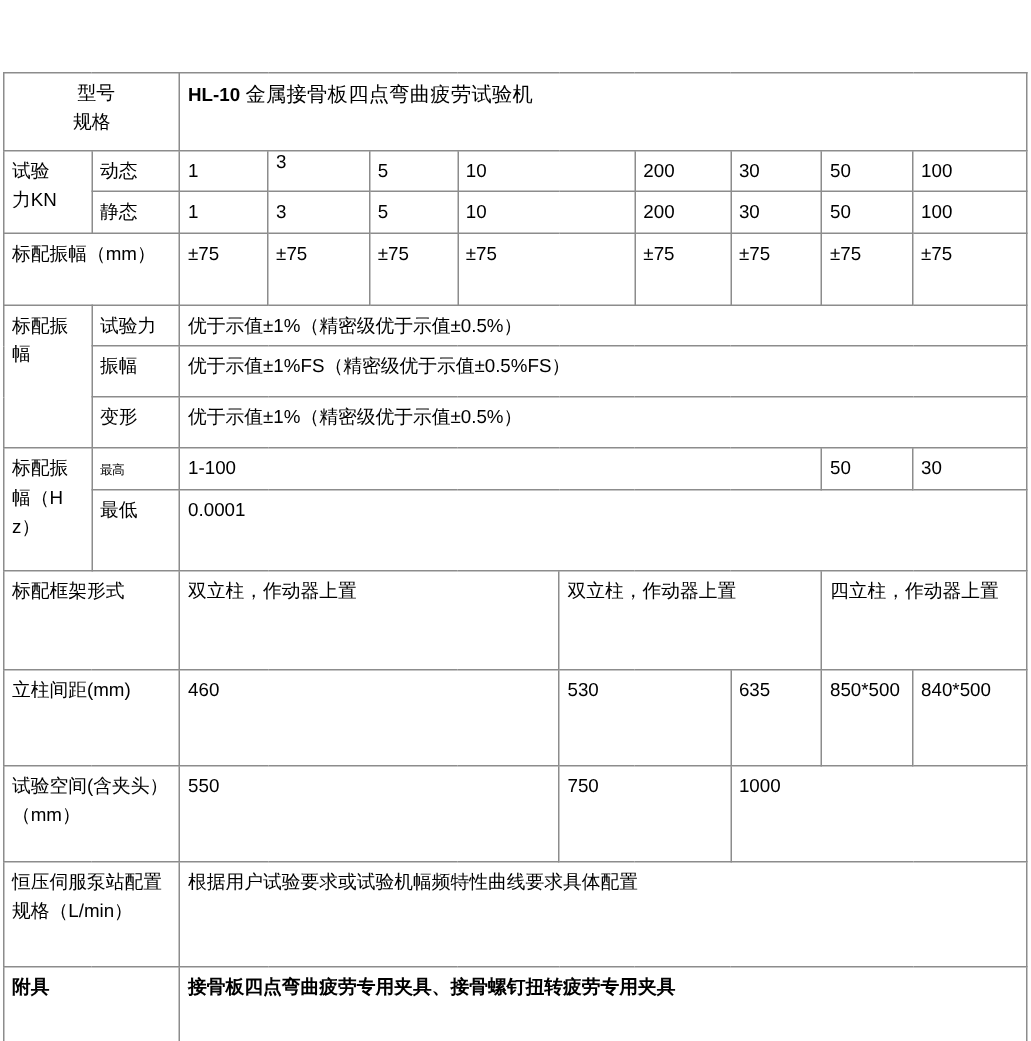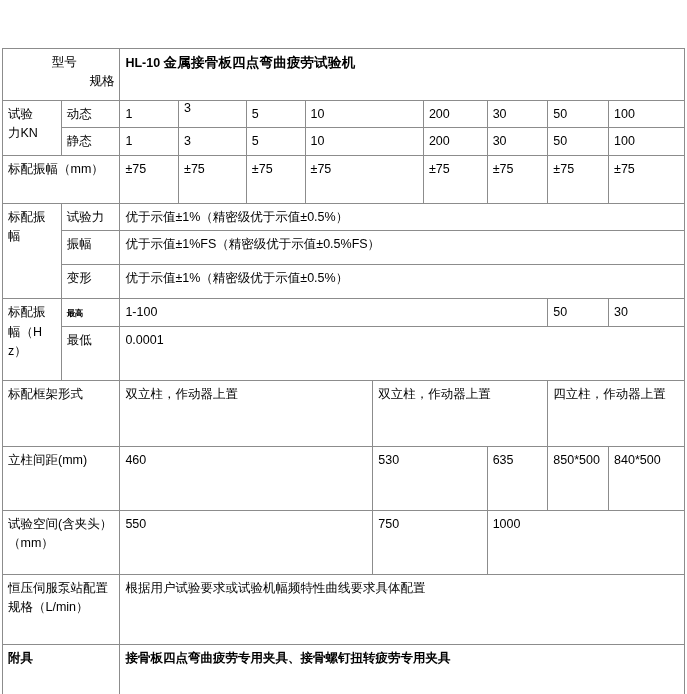--- a/index.html
+++ b/index.html
@@ -33,33 +33,33 @@
     border: 1px solid #8c8c8c;
     padding: 4px 5px 3px 5px;
     vertical-align: top;
     text-align: left;
     word-break: break-all;
     overflow: hidden;
     background: #fff;
   }
   
   .bold { font-weight: bold; }
-  .model-title { font-weight: bold; font-size: 13.5px; letter-spacing: .2px; }
+  .model-title { font-weight: normal; font-size: 13.5px; letter-spacing: .2px; }
   .model-prefix { font-weight: bold; font-size: 12.5px; }
   .hdr-top {
     display: block;
     text-align: center;
     padding-left: 6px;
   }
   .hdr-bot {
     display: block;
-    text-align: right;
+    text-align: center;
   }
   .tiny-bold {
-    font-weight: bold;
+    font-weight: normal;
     font-size: 8.5px;
     letter-spacing: -0.5px;
   }
   .raised {
     position: relative;
     top: -6px;
     display: inline-block;
   }
 </style>
 </head>

